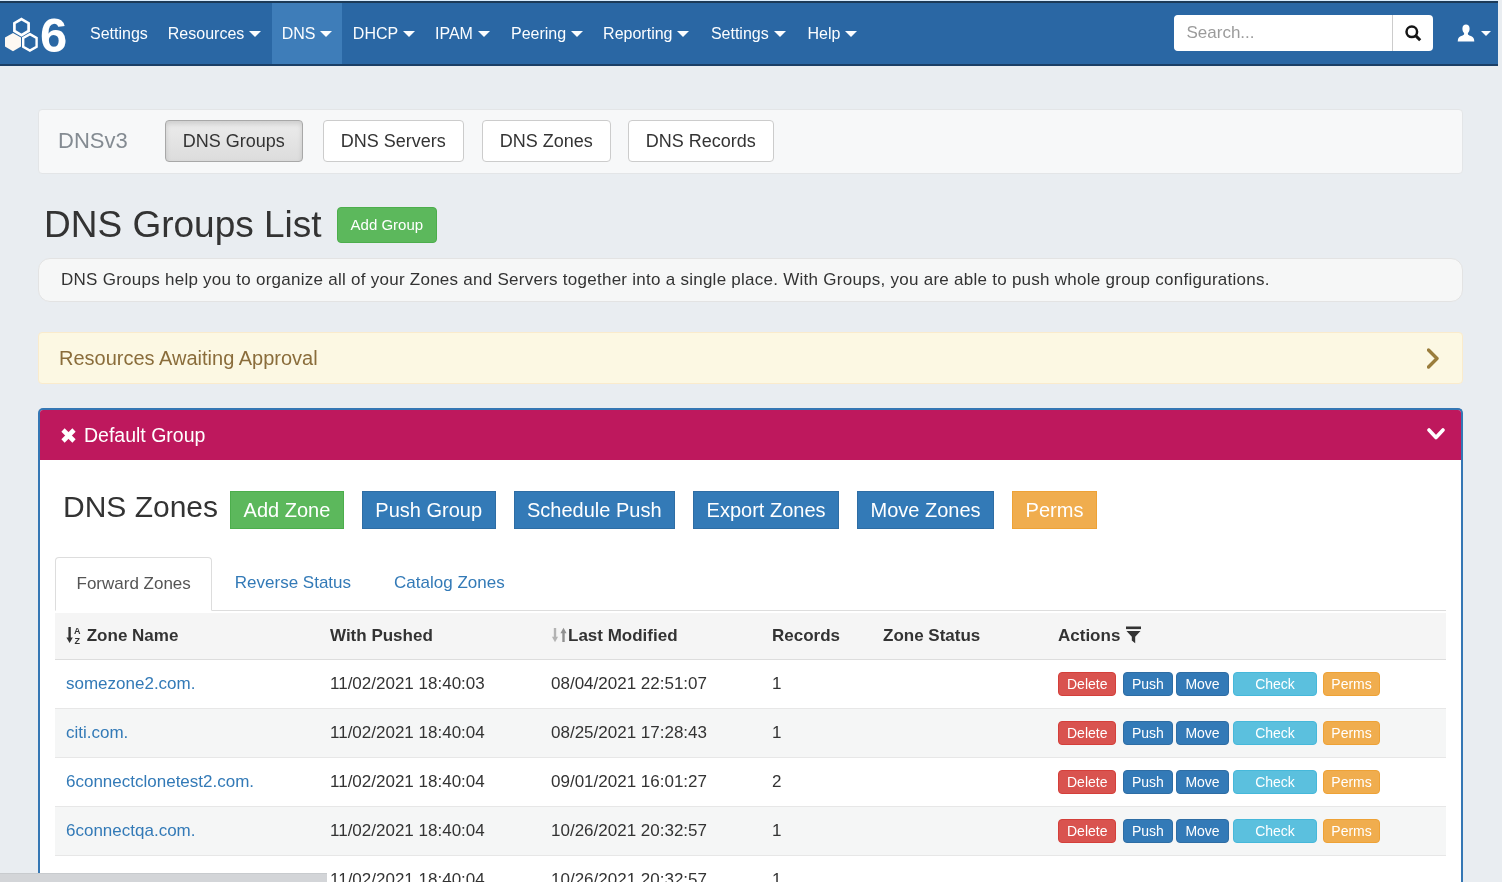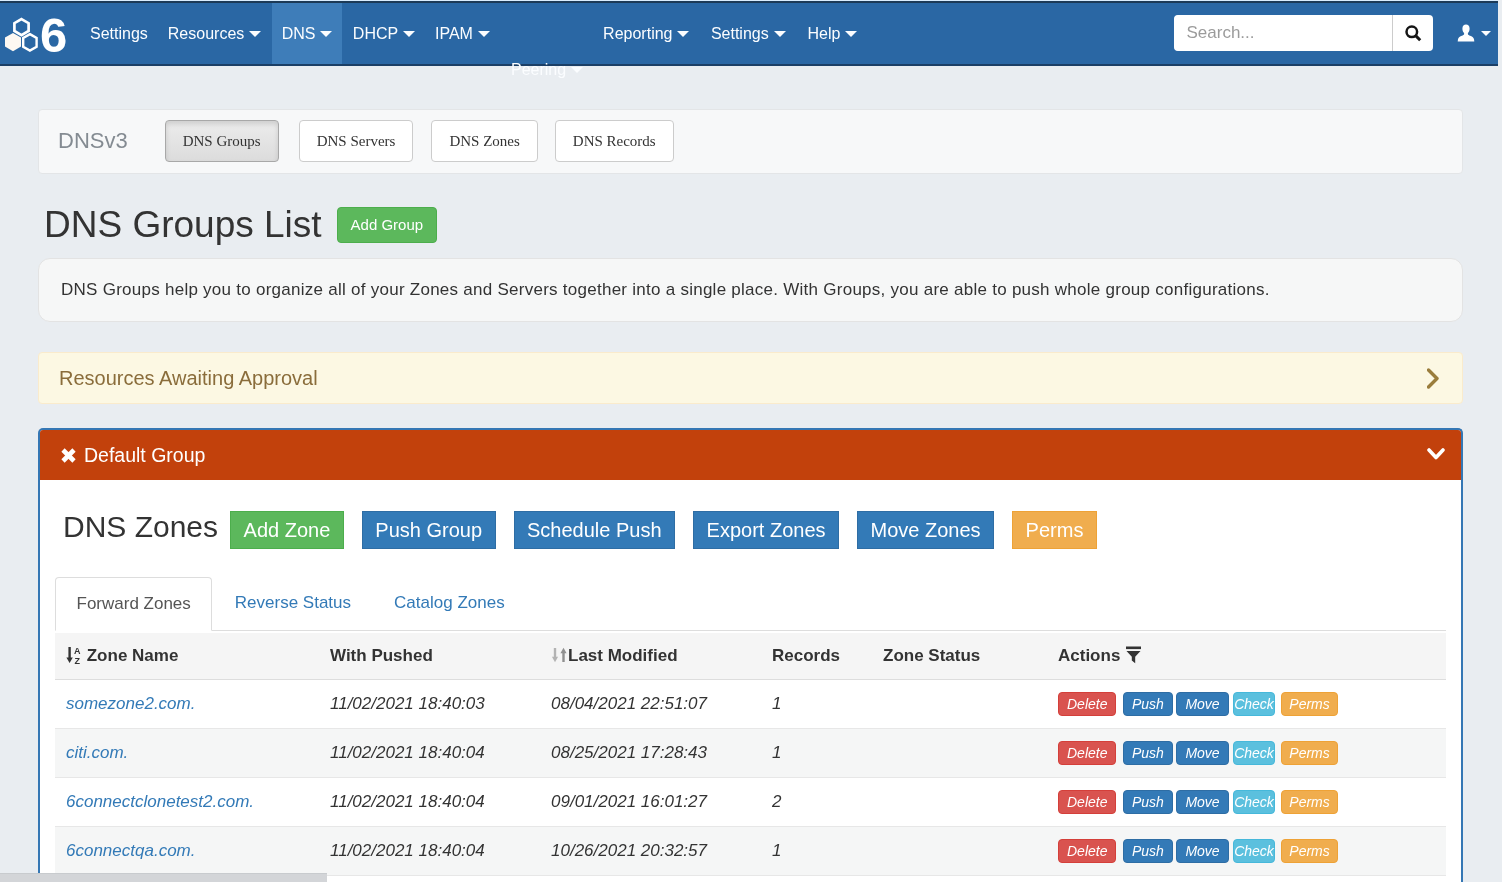--- a/index.html
+++ b/index.html
@@ -35,49 +35,49 @@
 .userbox { position:absolute; right:6.5px; top:21px; display:flex; align-items:center; }
 
 .container { width:1425px; margin-left:38px; }
 
 .well1 {
   margin-top:43px; height:64.5px; background:#f7f8f9; border:1px solid #e3e5e7; border-radius:4px;
   display:flex; align-items:center; padding:0 19px;
 }
 .well1 .dnsv3 { font-size:22px; color:#848b92; }
 .btn-def {
-  font-family:Liberation Serif, serif;
-  font-size:15px; color:#333; background:#fff; border:1px solid #ccc; border-radius:4px;
+  font-family:Liberation Sans, sans-serif;
+  font-size:18px; color:#333; background:#fff; border:1px solid #ccc; border-radius:4px;
   padding:0 17px; height:42px; margin-left:20px; cursor:default; display:inline-flex; align-items:center;
 }
 .btn-def.active { background:linear-gradient(#ececec,#dcdcdc); border-color:#a8a8a8; box-shadow:inset 0 3px 5px rgba(0,0,0,0.13); }
 .dnsv3 + .btn-def { margin-left:37px !important; }
 
 .h2row { margin:29.5px 0 0 6px; height:43px; display:flex; align-items:center; }
 .h2row h2 { font-size:37px; font-weight:400; color:#333; margin:0; }
 .btn-green {
   font-family:"Liberation Sans",sans-serif; font-size:15px; color:#fff; background:#5cb85c;
   border:1px solid #4cae4c; border-radius:4px; padding:0 13px; height:36px; margin-left:15px;
   display:inline-flex; align-items:center;
 }
 
 .well2 {
-  margin-top:12px; height:64px; background:#f6f7f7; border:1px solid #e3e3e3; border-radius:12px;
+  margin-top:12px; height:44px; background:#f6f7f7; border:1px solid #e3e3e3; border-radius:12px;
   padding:0 22px; display:flex; align-items:center; font-size:17px; letter-spacing:0.26px; color:#333;
 }
 
 .warnbar {
   margin-top:30px; height:52px; background:#fcf8e3; border:1px solid #faebcc; border-radius:4px;
   padding:0 20px; display:flex; align-items:center; color:#8a6d3b; font-size:20px; position:relative;
 }
 .warnbar svg { position:absolute; right:23px; top:15px; }
 
 .panel { margin-top:24px; border:2px solid #3577b4; border-radius:5px 5px 0 0; border-bottom:0; }
 .panel-head {
-  height:50px; background:#c2410c; color:#fff; font-size:19.5px; display:flex; align-items:center;
+  height:50px; background:#be185d; color:#fff; font-size:19.5px; display:flex; align-items:center;
   padding:0 20px; position:relative; border-radius:3px 3px 0 0;
 }
 .panel-head .xicon { margin-right:7px; }
 .panel-head .chev { position:absolute; right:16px; top:18px; }
 .panel-body { background:#fff; padding:15px 15px 40px; border-radius:0 0 0 0; }
 .h3row { margin:16px 0 0 8px; height:38px; display:flex; align-items:center; }
 .h3row h3 { font-size:30px; font-weight:400; color:#333; margin:0; position:relative; top:-3px; }
 .btn { font-family:"Liberation Sans",sans-serif; font-size:20px; color:#fff; border-radius:0;
   padding:0 12.5px; height:38px; display:inline-flex; align-items:center; cursor:default; }
 .btn-primary { background:#337ab7; border:1px solid #2e6da4; }
@@ -90,29 +90,29 @@
 .tab { font-size:17px; line-height:20px; padding:16px 20.5px; color:#337ab7; margin-right:2px; position:relative; top:1px; }
 .tab.active {
   color:#555; background:#fff; border:1px solid #ddd; border-bottom:1px solid #fff; border-radius:4px 4px 0 0;
 }
 
 table.ztable { width:100%; border-collapse:collapse; font-size:17px; color:#333; margin-top:2px; }
 .ztable th {
   background:#f5f5f5; text-align:left; font-weight:bold; padding:13px 11px; border-bottom:1px solid #ddd;
   white-space:nowrap;
 }
-.ztable td { padding:12px 11px; border-top:1px solid #e7e7e7; height:47.5px;font-style:italic; }
+.ztable td { padding:12px 11px; border-top:1px solid #e7e7e7; height:47.5px; }
 .ztable tbody tr:first-child td { border-top:0; }
 .ztable tbody tr:nth-child(even) td { background:#f5f6f6; }
 .ztable a { color:#337ab7; text-decoration:none; }
 .bsm { font-family:"Liberation Sans",sans-serif; font-size:14px; color:#fff; border-radius:4px;
   padding:3px 8px; margin-right:6.5px; display:inline-block; }
 td .bsm:nth-child(2) { margin-right:3.5px; }
 td .bsm:nth-child(3) { margin-right:4.5px; }
-td .bsm:nth-child(4) { padding:3px 0; margin-right:6.5px; }
+td .bsm:nth-child(4) { padding:3px 21px; margin-right:6.5px; }
 td .bsm:nth-child(5) { padding:3px 7px; }
 .bsm-danger { background:#d9534f; border:1px solid #d43f3a; }
 .bsm-primary { background:#337ab7; border:1px solid #2e6da4; }
 .bsm-info { background:#5bc0de; border:1px solid #46b8da; }
 .bsm-warning { background:#f0ad4e; border:1px solid #eea236; }
 
 .hthumb { position:fixed; left:0; bottom:0; width:327px; height:9px; background:#d3d5d8; border-top:1px solid #c8cbce; }
 </style>
 </head>
 <body>
@@ -124,21 +124,21 @@
     <polygon points="8,17.9 16,22.5 16,31.6 8,36.2 0,31.6 0,22.5" fill="#fdf8f2" stroke="none"></polygon>
     <polygon points="24.9,19.1 31.6,23 31.6,31.7 24.9,35.6 18.2,31.7 18.2,23" fill="none" stroke="#fff" stroke-width="2.4"></polygon>
     <text x="35" y="37" font-family="Liberation Sans, sans-serif" font-size="49" font-weight="bold" fill="#fff">6</text>
   </svg>
   <ul class="nav-ul">
     <li>Settings</li>
     <li>Resources <span class="caret"></span></li>
     <li class="active" style="margin-left:0.4px;">DNS <span class="caret"></span></li>
     <li style="margin-left:0.4px;">DHCP <span class="caret"></span></li>
     <li style="margin-left:-0.2px;">IPAM <span class="caret"></span></li>
-    <li style="margin-left:1px;margin-top:36px;">Peering <span class="caret"></span></li>
+    <li style="margin-left:1px;">Peering <span class="caret"></span></li>
     <li style="margin-left:0px;">Reporting <span class="caret"></span></li>
     <li style="margin-left:1.4px;">Settings <span class="caret"></span></li>
     <li style="margin-left:1.8px;">Help <span class="caret"></span></li>
   </ul>
   <div class="searchbox">
     <input placeholder="Search..." style="">
     <div class="sbtn">
       <svg width="18" height="18" viewBox="0 0 18 18">
           <circle cx="7.8" cy="7.8" r="5.3" fill="none" stroke="#151515" stroke-width="2.5"></circle>
           <line x1="11.9" y1="11.9" x2="16.2" y2="16.2" stroke="#151515" stroke-width="3"></line>

